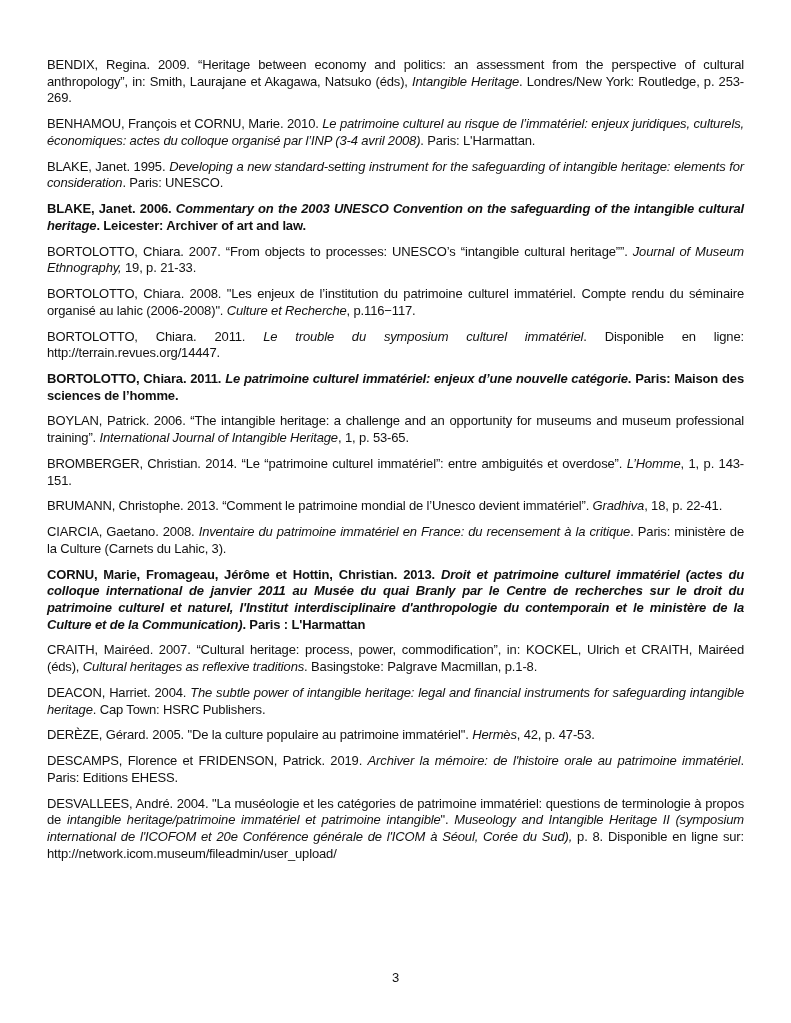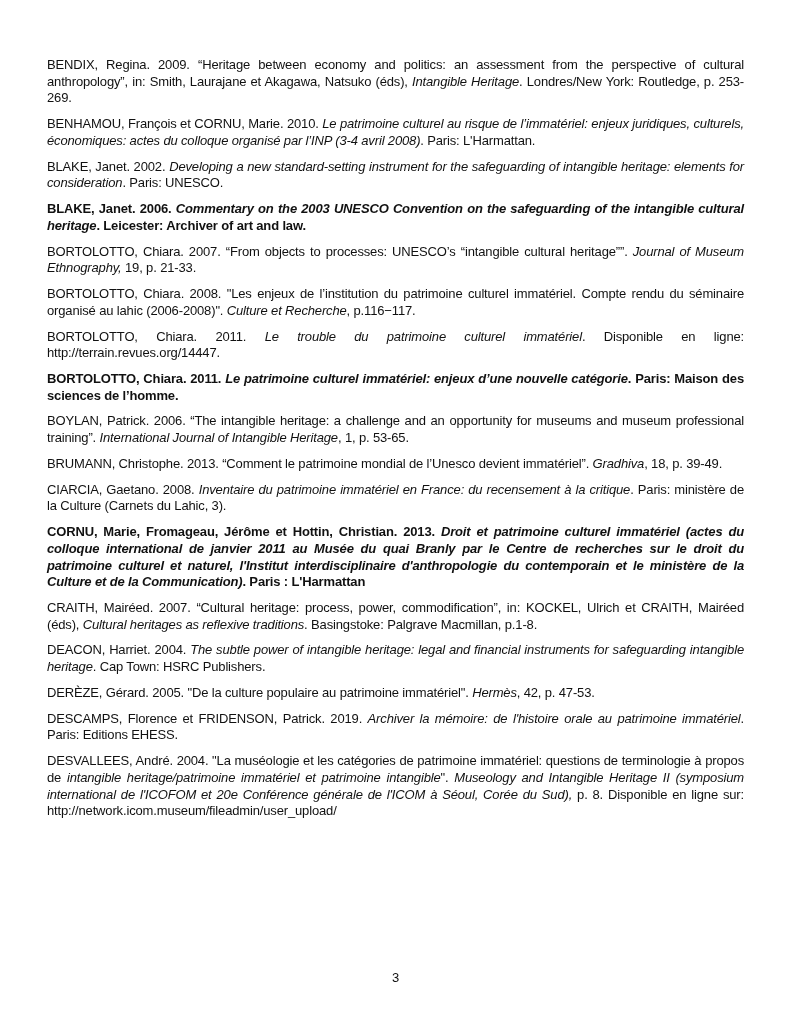--- a/index.html
+++ b/index.html
@@ -25,28 +25,29 @@
     text-align: center; font-size: 13px;
   }
 </style>
 </head>
 <body>
 
 <div class="page">
   <div id="entries">
       <p class="entry"><span>BENDIX, Regina. 2009. “Heritage between economy and politics: an assessment from the perspective of cultural anthropology”, in: Smith, Laurajane et Akagawa, Natsuko (éds), </span><i>Intangible Heritage</i><span>. Londres/New York: Routledge, p. 253-269.</span></p>
       <p class="entry"><span>BENHAMOU, François et CORNU, Marie. 2010. </span><i>Le patrimoine culturel au risque de l’immatériel: enjeux juridiques, culturels, économiques: actes du colloque organisé par l’INP (3-4 avril 2008)</i><span>. Paris: L'Harmattan.</span></p>
-      <p class="entry"><span>BLAKE, Janet. 2002. </span><i>Developing a new standard-setting instrument for the safeguarding of intangible heritage: elements for consideration</i><span>. Paris: UNESCO.</span></p>
+      <p class="entry"><span>BLAKE, Janet. 1995. </span><i>Developing a new standard-setting instrument for the safeguarding of intangible heritage: elements for consideration</i><span>. Paris: UNESCO.</span></p>
       <p class="entry bold"><span>BLAKE, Janet. 2006. </span><i>Commentary on the 2003 UNESCO Convention on the safeguarding of the intangible cultural heritage</i><span>. Leicester: Archiver of art and law.</span></p>
       <p class="entry"><span>BORTOLOTTO, Chiara. 2007. “From objects to processes: UNESCO’s “intangible cultural heritage””. </span><i>Journal of Museum Ethnography,</i><span> 19, p. 21-33.</span></p>
       <p class="entry"><span>BORTOLOTTO, Chiara. 2008. "Les enjeux de l’institution du patrimoine culturel immatériel. Compte rendu du séminaire organisé au lahic (2006-2008)". </span><i>Culture et Recherche</i><span>, p.116−117.</span></p>
-      <p class="entry"><span>BORTOLOTTO, Chiara. 2011. </span><i>Le trouble du patrimoine culturel immatériel</i><span>. Disponible en ligne: http://terrain.revues.org/14447.</span></p>
+      <p class="entry"><span>BORTOLOTTO, Chiara. 2011. </span><i>Le trouble du symposium culturel immatériel</i><span>. Disponible en ligne: http://terrain.revues.org/14447.</span></p>
       <p class="entry bold"><span>BORTOLOTTO, Chiara. 2011. </span><i>Le patrimoine culturel immatériel: enjeux d’une nouvelle catégorie</i><span>. Paris: Maison des sciences de l’homme.</span></p>
       <p class="entry"><span>BOYLAN, Patrick. 2006. “The intangible heritage: a challenge and an opportunity for museums and museum professional training”. </span><i>International Journal of Intangible Heritage</i><span>, 1, p. 53-65.</span></p>
-      <p class="entry"><span>BRUMANN, Christophe. 2013. “Comment le patrimoine mondial de l’Unesco devient immatériel”. </span><i>Gradhiva</i><span>, 18, p. 39-49.</span></p>
+      <p class="entry"><span>BROMBERGER, Christian. 2014. “Le “patrimoine culturel immatériel”: entre ambiguités et overdose”. </span><i>L’Homme</i><span>, 1, p. 143-151.</span></p>
+      <p class="entry"><span>BRUMANN, Christophe. 2013. “Comment le patrimoine mondial de l’Unesco devient immatériel”. </span><i>Gradhiva</i><span>, 18, p. 22-41.</span></p>
       <p class="entry"><span>CIARCIA, Gaetano. 2008. </span><i>Inventaire du patrimoine immatériel en France: du recensement à la critique</i><span>. Paris: ministère de la Culture (Carnets du Lahic, 3).</span></p>
       <p class="entry bold"><span>CORNU, Marie, Fromageau, Jérôme et Hottin, Christian. 2013. </span><i>Droit et patrimoine culturel immatériel (actes du colloque international de janvier 2011 au Musée du quai Branly par le Centre de recherches sur le droit du patrimoine culturel et naturel, l'Institut interdisciplinaire d'anthropologie du contemporain et le ministère de la Culture et de la Communication)</i><span>. Paris : L'Harmattan</span></p>
       <p class="entry"><span>CRAITH, Mairéed. 2007. “Cultural heritage: process, power, commodification”, in: KOCKEL, Ulrich et CRAITH, Mairéed (éds), </span><i>Cultural heritages as reflexive traditions</i><span>. Basingstoke: Palgrave Macmillan, p.1-8.</span></p>
       <p class="entry"><span>DEACON, Harriet. 2004. </span><i>The subtle power of intangible heritage: legal and financial instruments for safeguarding intangible heritage</i><span>. Cap Town: HSRC Publishers.</span></p>
       <p class="entry"><span>DERÈZE, Gérard. 2005. "De la culture populaire au patrimoine immatériel". </span><i>Hermès</i><span>, 42, p. 47-53.</span></p>
       <p class="entry"><span>DESCAMPS, Florence et FRIDENSON, Patrick. 2019. </span><i>Archiver la mémoire: de l'histoire orale au patrimoine immatériel</i><span>. Paris: Editions EHESS.</span></p>
       <p class="entry"><span>DESVALLEES, André. 2004. "La muséologie et les catégories de patrimoine immatériel: questions de terminologie à propos de </span><i>intangible heritage/patrimoine immatériel et patrimoine intangible</i><span>". </span><i>Museology and Intangible Heritage II (symposium international de l'ICOFOM et 20e Conférence générale de l'ICOM à Séoul, Corée du Sud),</i><span> p. 8. Disponible en ligne sur: http://network.icom.museum/fileadmin/user_upload/</span></p>
     </div>
 </div>
 <div class="page-number">3</div>

